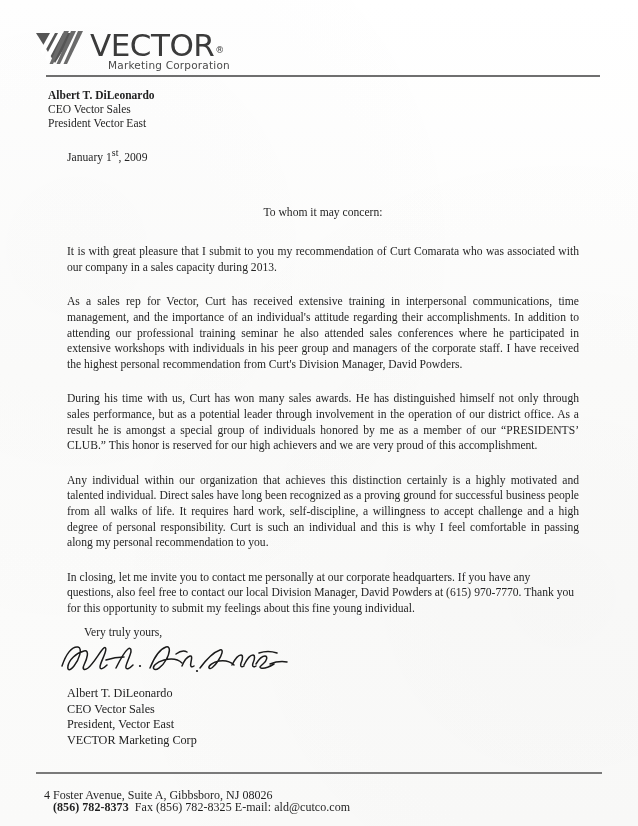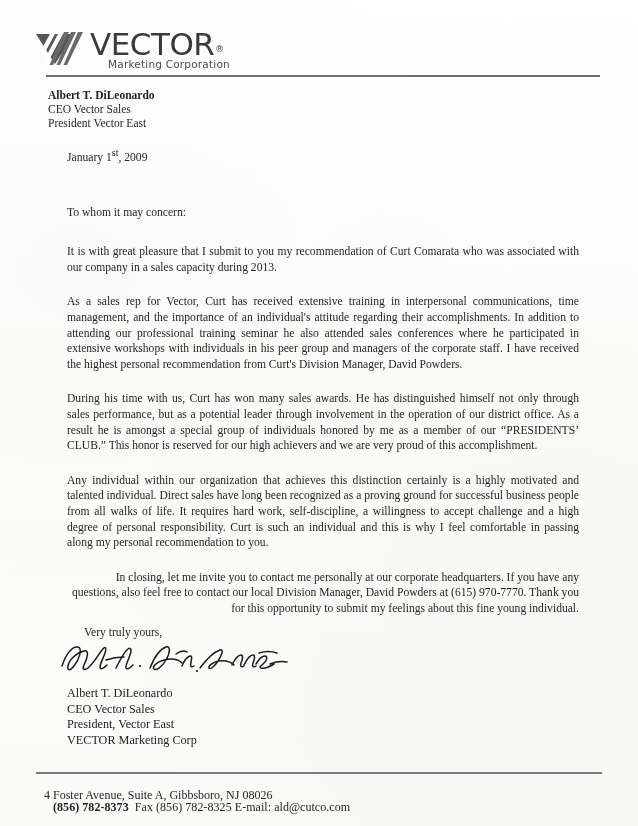--- a/index.html
+++ b/index.html
@@ -27,21 +27,21 @@
 
   
   .letterhead {
     position: absolute;
     left: 34px;
     top: 28px;
     width: 566px;
   }
   .logo-row {
     display: flex;
-    align-items: flex-end;
+    align-items: center;
     height: 42px;
   }
   .logo-mark {
     position: relative;
     width: 52px;
     height: 40px;
     flex: 0 0 auto;
     margin-right: 4px;
   }
   .logo-mark svg { display: block; }
@@ -105,26 +105,27 @@
   .date {
     margin: 0 0 39px 0;
   }
   .date sup {
     font-size: 10px;
     vertical-align: super;
     line-height: 0;
   }
   .salutation {
     margin: 0 0 24px 0;
+    text-align: center;
   }
   .para {
     margin: 8px 0 19px 0;
     text-align: justify;
   }
-  .para.last { text-align: right; }
+  .para.last { text-align: left; }
 
   
   .closing {
     position: absolute;
     left: 60px;
     top: 626px;
     font-size: 11.6px;
     color: #252525;
     margin-left: 24px;
   }

